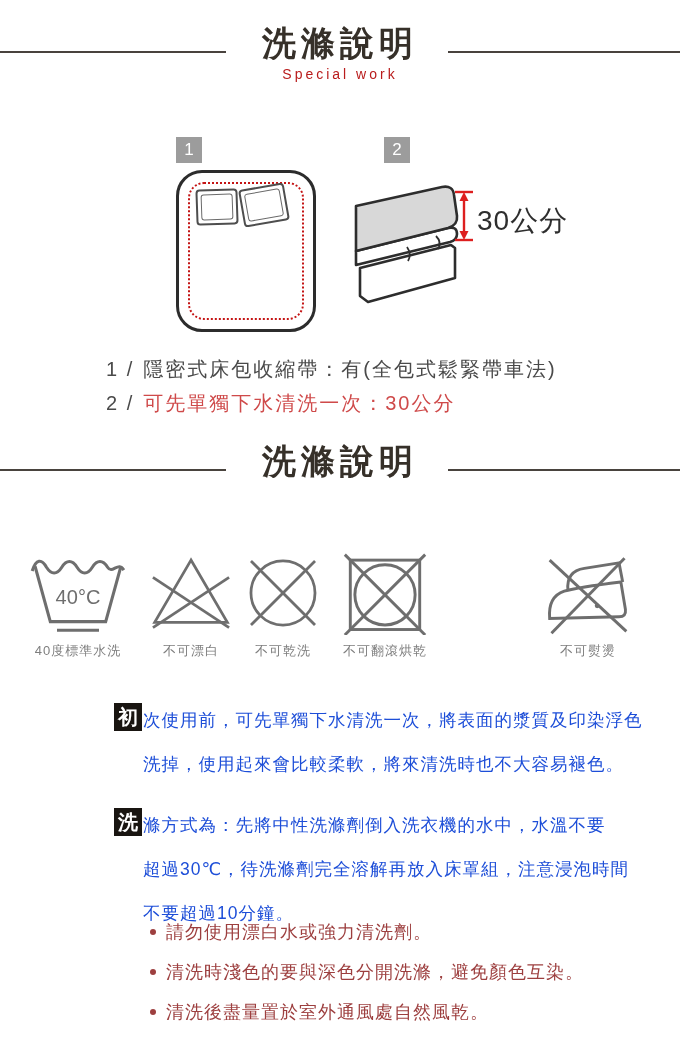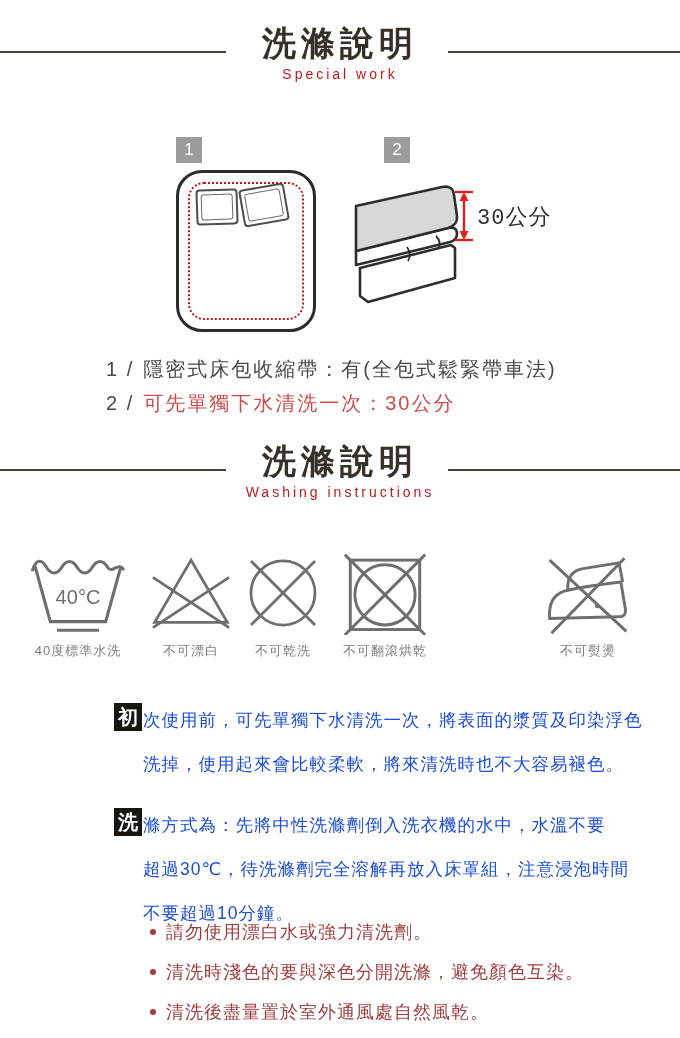--- a/index.html
+++ b/index.html
@@ -24,22 +24,22 @@
   .bed{position:absolute;left:176px;top:170px;width:134px;height:156px;
        border:3px solid #2c2c2c;border-radius:26px;background:#fff;}
   .bed-dotted{position:absolute;inset:9px;border:2px dotted #c41414;border-radius:16px;}
   .pillow{position:absolute;background:#fff;border:2px solid #4e4e4e;border-radius:4px;}
   .pillow-inner{position:absolute;inset:3px;border:1px solid #6a6a6a;border-radius:3px;}
   #pillow1{left:17px;top:16px;width:38px;height:32px;transform:rotate(-2deg);}
   #pillow2{left:62px;top:13px;width:42px;height:34px;transform:rotate(-10deg);}
 
   
   .mattress-wrap{position:absolute;left:352px;top:170px;width:210px;height:160px;}
-  .dim-label{position:absolute;left:477px;top:202px;font-size:22px;color:#2e2e2e;
-             letter-spacing:1px;white-space:nowrap;font-family:Liberation Mono, monospace;}
+  .dim-label{position:absolute;left:477px;top:202px;font-size:28px;color:#2e2e2e;
+             letter-spacing:1px;white-space:nowrap;}
 
   
   .notes{position:absolute;left:106px;top:352px;}
   .note-line{display:flex;font-size:20px;letter-spacing:2px;color:#4a4a4a;line-height:34px;white-space:nowrap;}
   .note-prefix{margin-right:9px;color:#4a4a4a;}
   .note-text.red{color:#cf4a4a;}
 
   
   .care-row{position:absolute;top:551px;left:0;width:680px;height:100px;}
   .care-col{position:absolute;text-align:center;}
@@ -122,21 +122,20 @@
     <div class="note-line">
       <span class="note-prefix">2 /</span>
       <span class="note-text red">可先單獨下水清洗一次：30公分</span>
     </div>
   </div>
 
   <div class="sec-hd" style="top:442px;">
     <div class="hd-line left"></div>
     <div class="hd-line right"></div>
     <div class="hd-title">洗滌說明</div>
-    <div class="hd-sub">Washing instructions</div>
   </div>
 
   <div class="care-row">
 
     <div class="care-col" id="care1">
       <div class="care-icon">
         <svg width="104" height="84" viewBox="0 0 104 88">
           <path d="M4,21 C8,8 14,8 19,17 C24,25 30,25 35,17 C40,9 46,9 51,17 C56,25 62,25 67,17 C72,9 78,9 83,17 C88,25 94,10 100,20"></path>
           <path d="M7,16 L23,74 L81,74 L97,16"></path>
           <line x1="30" y1="83" x2="74" y2="83"></line>

